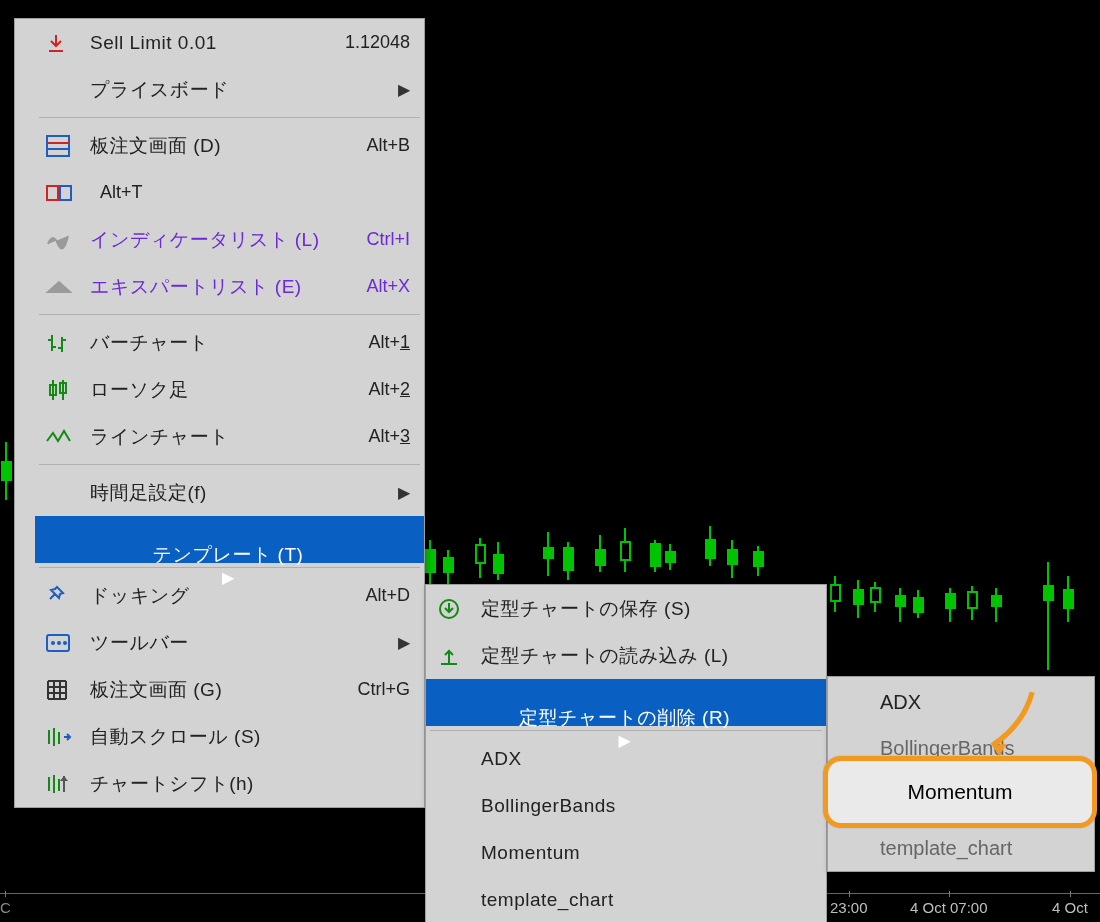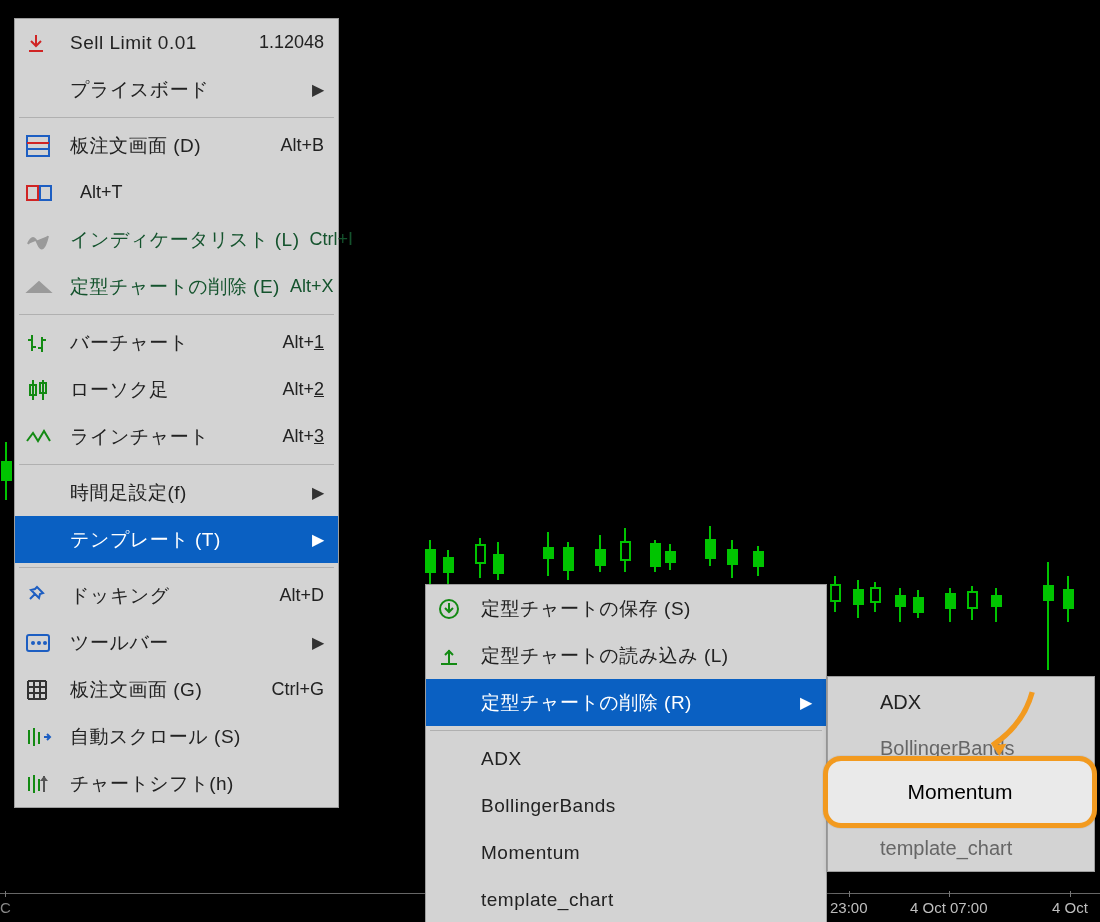--- a/index.html
+++ b/index.html
@@ -14,43 +14,43 @@
     position: absolute;
     left: 0; top: 0; width: 1100px; height: 922px;
     background: #000;
   }
   .menu {
     position: absolute;
     background: #d3d3d3;
     border: 1px solid #9e9e9e;
     box-shadow: 2px 2px 6px rgba(0,0,0,.3);
   }
-  .menu-main   { left: 14px;  top: 18px;  width: 325px; }
+  .menu-main   { left: 14px;  top: 18px;  width: 411px; padding-left: 20px; }
   .menu-sub    { left: 425px; top: 584px; width: 402px; }
   .menu-third  { left: 827px; top: 676px; width: 268px; padding-top: 2px; }
   .item {
     display: flex;
     align-items: center;
     height: 47px;
     padding-left: 11px;
     padding-right: 14px;
     white-space: nowrap;
     color: #222;
   }
   .item .icon {
     width: 44px; height: 26px;
     display: inline-flex; align-items: center; justify-content: flex-start;
     flex: none;
   }
   .item .label { flex: 1; font-size: 19px; letter-spacing: .5px; }
   .item .shortcut { font-size: 18px; color: #222; padding-left: 10px; }
   .item .caret { width: 12px; text-align: right; color: #333; font-size: 16px; }
-  .item.disabled .label, .item.disabled .shortcut { color: #14532d; }
+  .item.disabled .label, .item.disabled .shortcut { color: #6d28d9; }
   .item.disabled svg path, .item.disabled svg rect, .item.disabled svg line { stroke: #9a9a9a !important; fill:#9a9a9a !important; }
-  .item.highlight { background: #0a60c2; color: #fff; }
+  .item.highlight { background: #0a60c2; color: #fff; flex-direction: column; }
   .item.highlight .label, .item.highlight .shortcut, .item.highlight .caret { color: #fff; }
   .sep { height: 1px; background: #b0b0b0; margin: 4px 4px; }
   .shortcut .ul { text-decoration: underline; }
 
   
   .titem {
     height: 46px;
     display: flex; align-items: center;
     padding-left: 52px;
     font-size: 20px;
@@ -201,21 +201,21 @@
     </span>
     <span class="label">インディケータリスト (L)</span>
     <span class="shortcut">Ctrl+I</span>
   </div>
   <div class="item disabled">
     <span class="icon">
       <svg width="26" height="20">
           <path d="M2 15l11-10 11 10zM2 15h22" stroke="#9a9a9a" stroke-width="2" fill="none"></path>
         </svg>
     </span>
-    <span class="label">定型チャートの削除 (E)</span>
+    <span class="label">エキスパートリスト (E)</span>
     <span class="shortcut">Alt+X</span>
   </div>
   <div class="sep"></div>
 
   <div class="item">
     <span class="icon">
       <svg width="24" height="22">
           <g stroke="#138a13" stroke-width="2">
             <line x1="6" y1="3" x2="6" y2="19"></line>
             <line x1="2" y1="8" x2="6" y2="8"></line>

